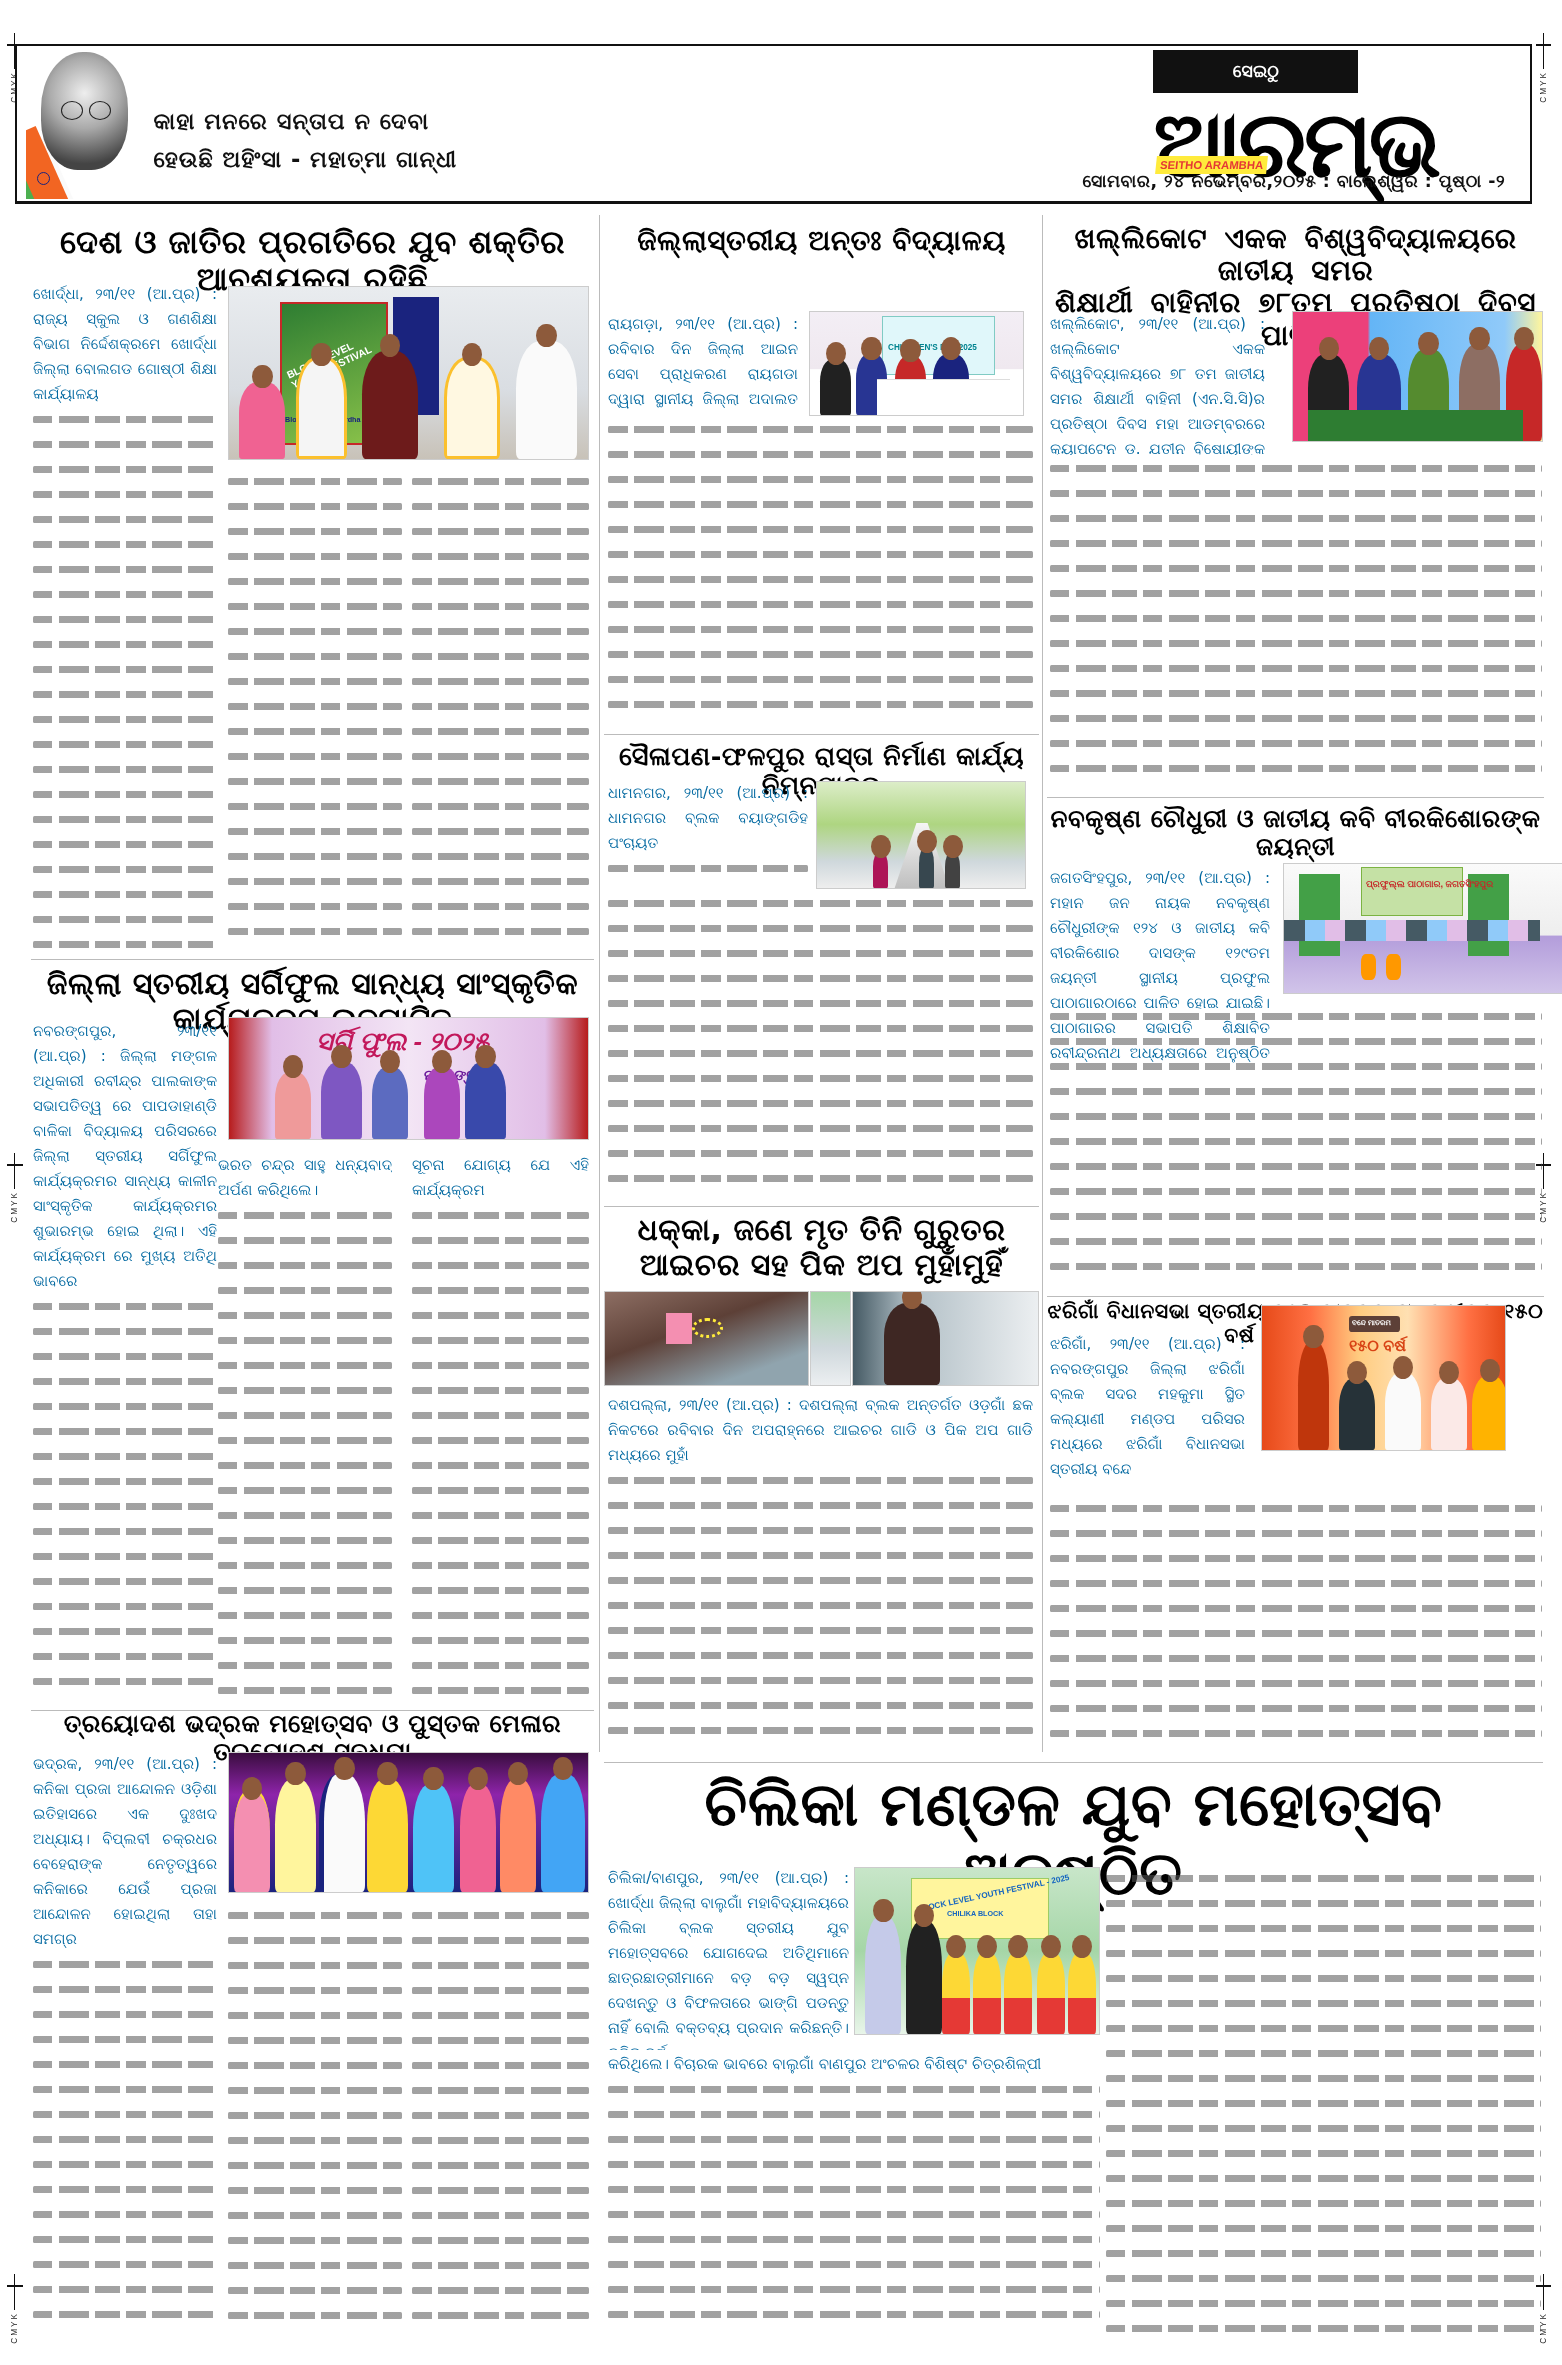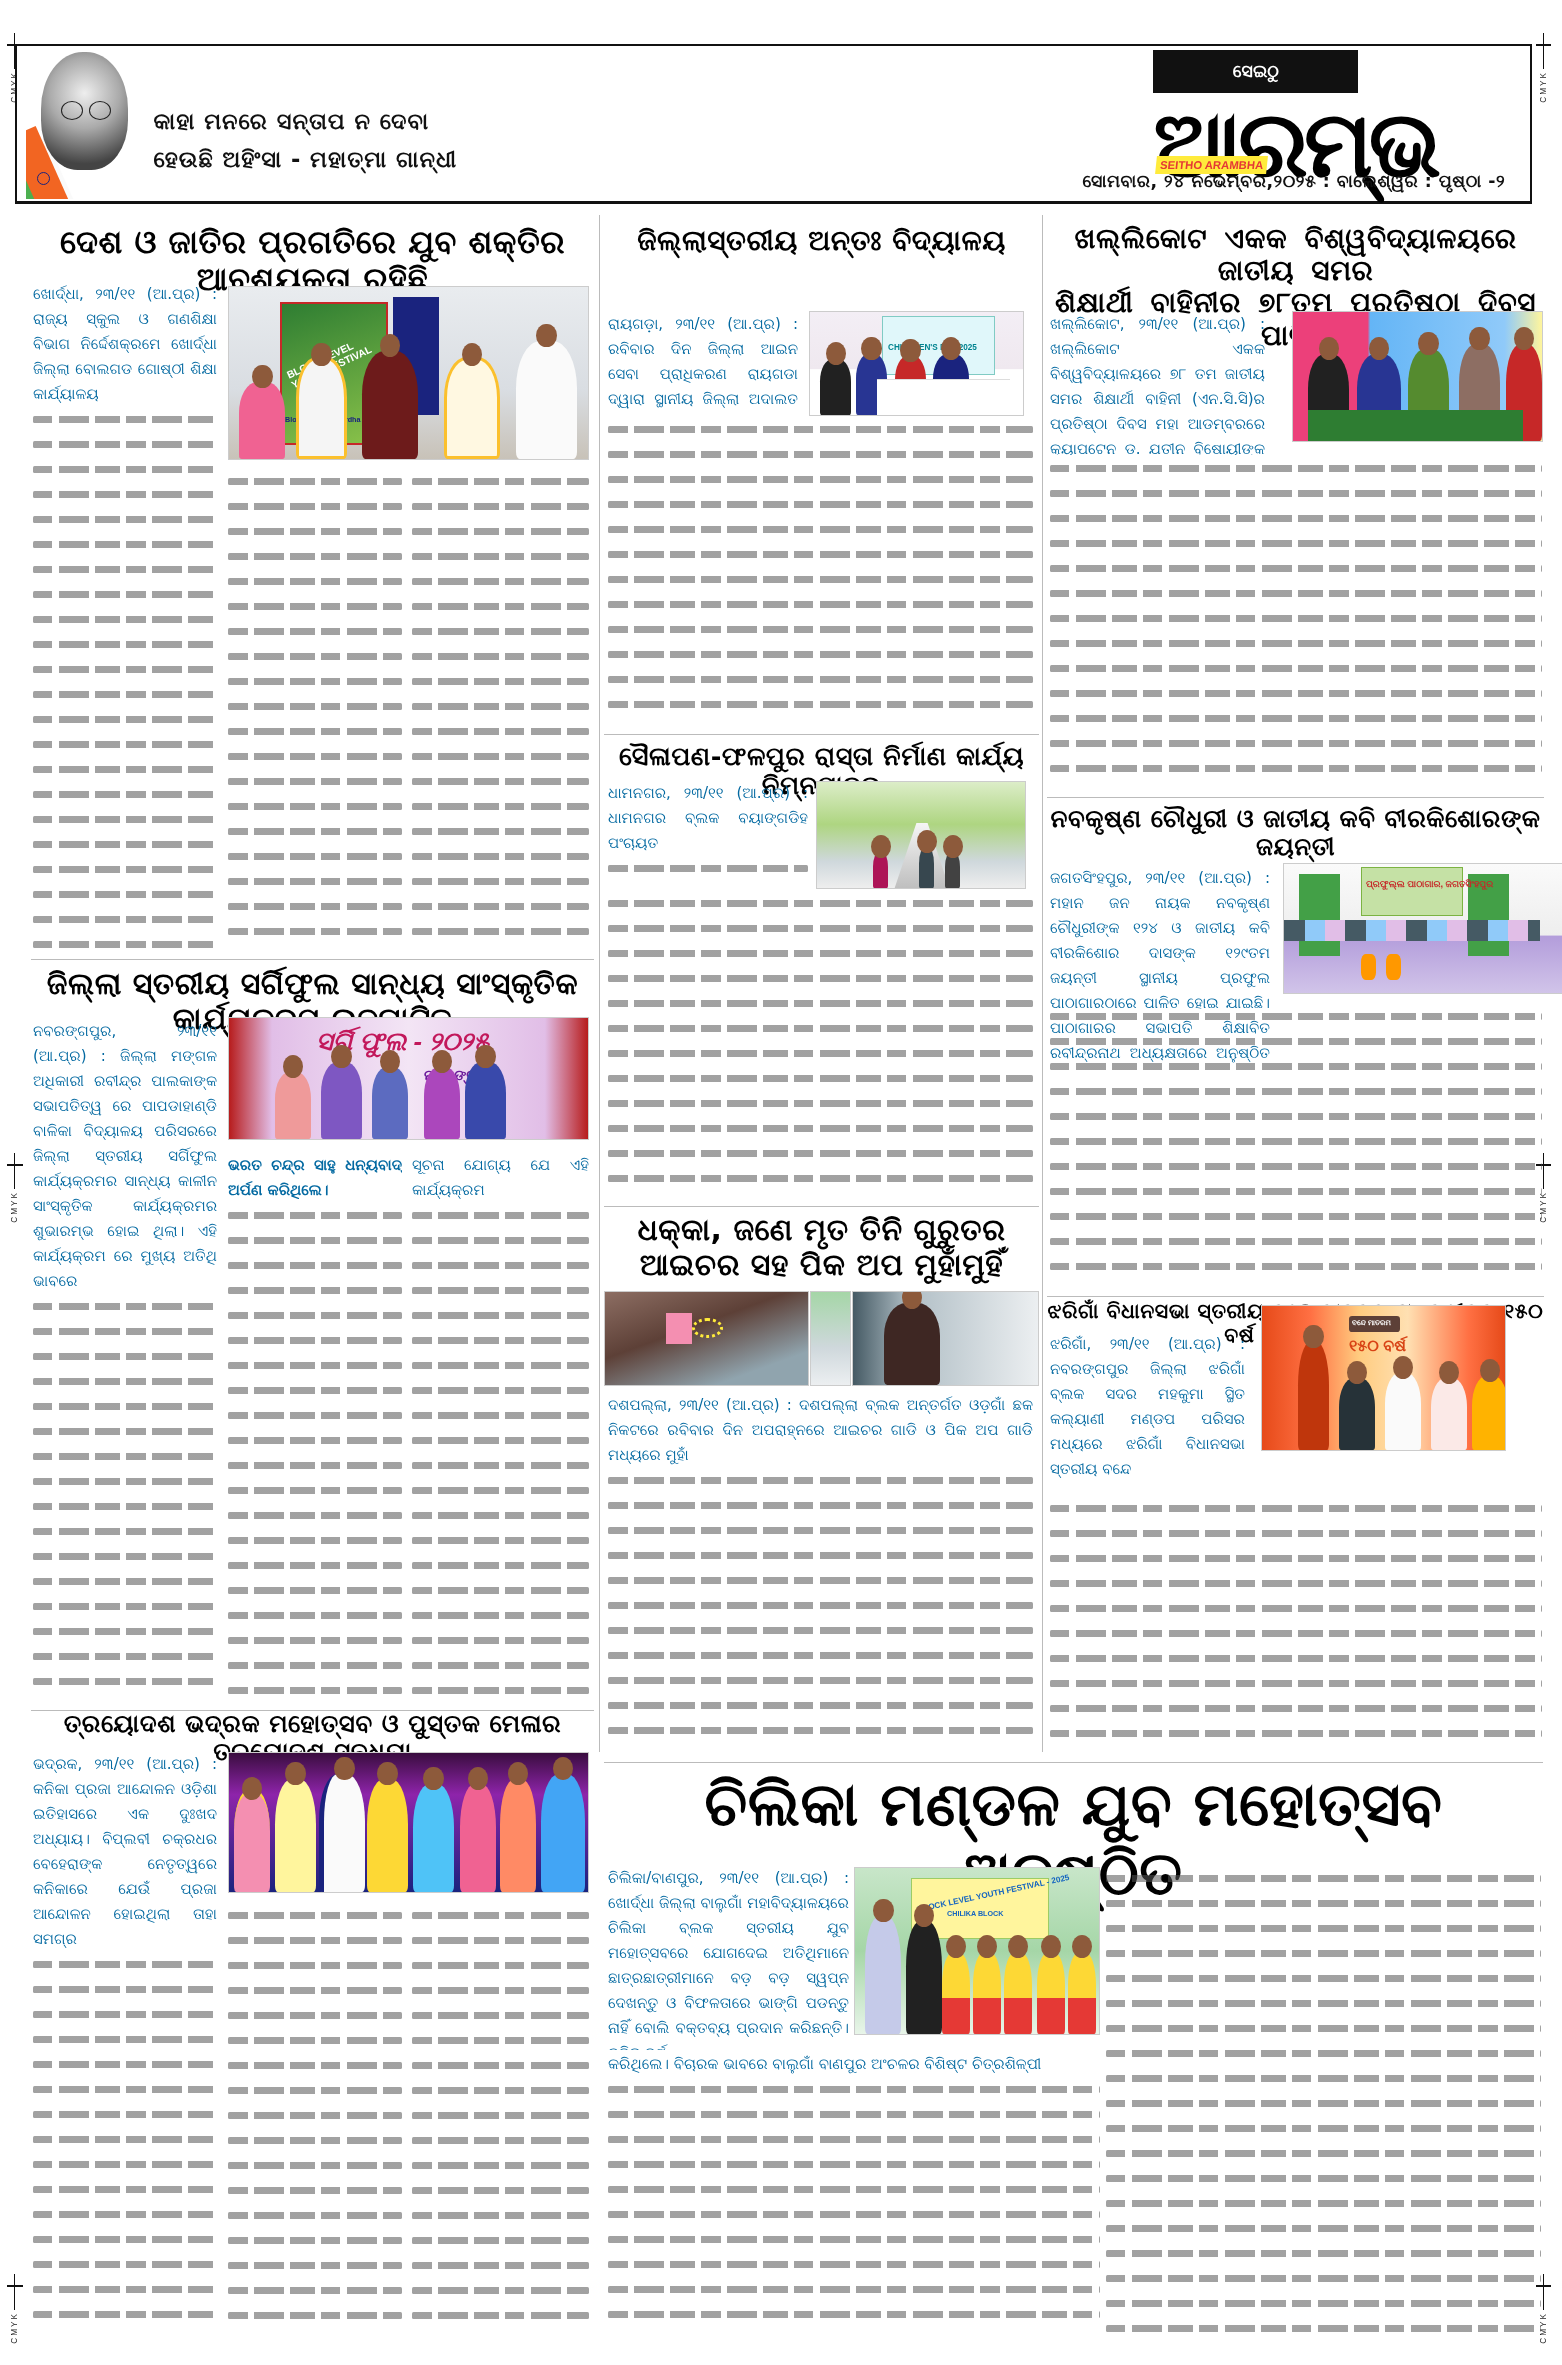--- a/index.html
+++ b/index.html
@@ -171,21 +171,21 @@
   </div>
   <div class="photo" style="left:228px; top:1017px; width:361px; height:123px; background: linear-gradient(90deg,#b71c1c 0%,#e1bee7 12%,#f3e5f5 50%,#e1bee7 88%,#b71c1c 100%);">
     <div class="banner-text" style="left:87px; top:9.2px; font-size:25.6px; color:#c2185b; font-style:italic;">ସର୍ଗି ଫୁଲ - ୨୦୨୫</div>
     <div class="banner-text" style="left:195px; top:49px; font-size:14.3px; color:#6a1b9a;">ନବରଙ୍ଗପୁର</div>
     <div class="person" style="left:46px; width:36px; height:67px; background:#ef9a9a;"></div>
     <div class="person" style="left:92px; width:41px; height:77px; background:#7e57c2;"></div>
     <div class="person" style="left:143px; width:36px; height:72px; background:#5c6bc0;"></div>
     <div class="person" style="left:195px; width:36px; height:72px; background:#ab47bc;"></div>
     <div class="person" style="left:236px; width:41px; height:77px; background:#3949ab;"></div>
   </div>
-  <div class="body-text" style="left:228px; top:1153px; width:174px; height:548px;font-weight:bold;">
+  <div class="body-text" style="left:218px; top:1153px; width:174px; height:548px;">
     <span>ଭରତ ଚନ୍ଦ୍ର ସାହୁ ଧନ୍ୟବାଦ୍ ଅର୍ପଣ କରିଥିଲେ।</span>
     <span class="filler"></span><span class="filler"></span><span class="filler"></span><span class="filler"></span><span class="filler"></span><span class="filler"></span><span class="filler"></span><span class="filler"></span><span class="filler"></span><span class="filler"></span><span class="filler"></span><span class="filler"></span><span class="filler"></span><span class="filler"></span><span class="filler"></span><span class="filler"></span><span class="filler"></span><span class="filler"></span><span class="filler"></span><span class="filler"></span>
   </div>
   <div class="body-text" style="left:412px; top:1153px; width:177px; height:548px;">
     <span>ସୂଚନା ଯୋଗ୍ୟ ଯେ ଏହି କାର୍ଯ୍ୟକ୍ରମ</span>
     <span class="filler"></span><span class="filler"></span><span class="filler"></span><span class="filler"></span><span class="filler"></span><span class="filler"></span><span class="filler"></span><span class="filler"></span><span class="filler"></span><span class="filler"></span><span class="filler"></span><span class="filler"></span><span class="filler"></span><span class="filler"></span><span class="filler"></span><span class="filler"></span><span class="filler"></span><span class="filler"></span><span class="filler"></span><span class="filler"></span>
   </div>
 </article>
 
 <div class="hr" style="left:31px; top:1710px; width:563px;"></div>

